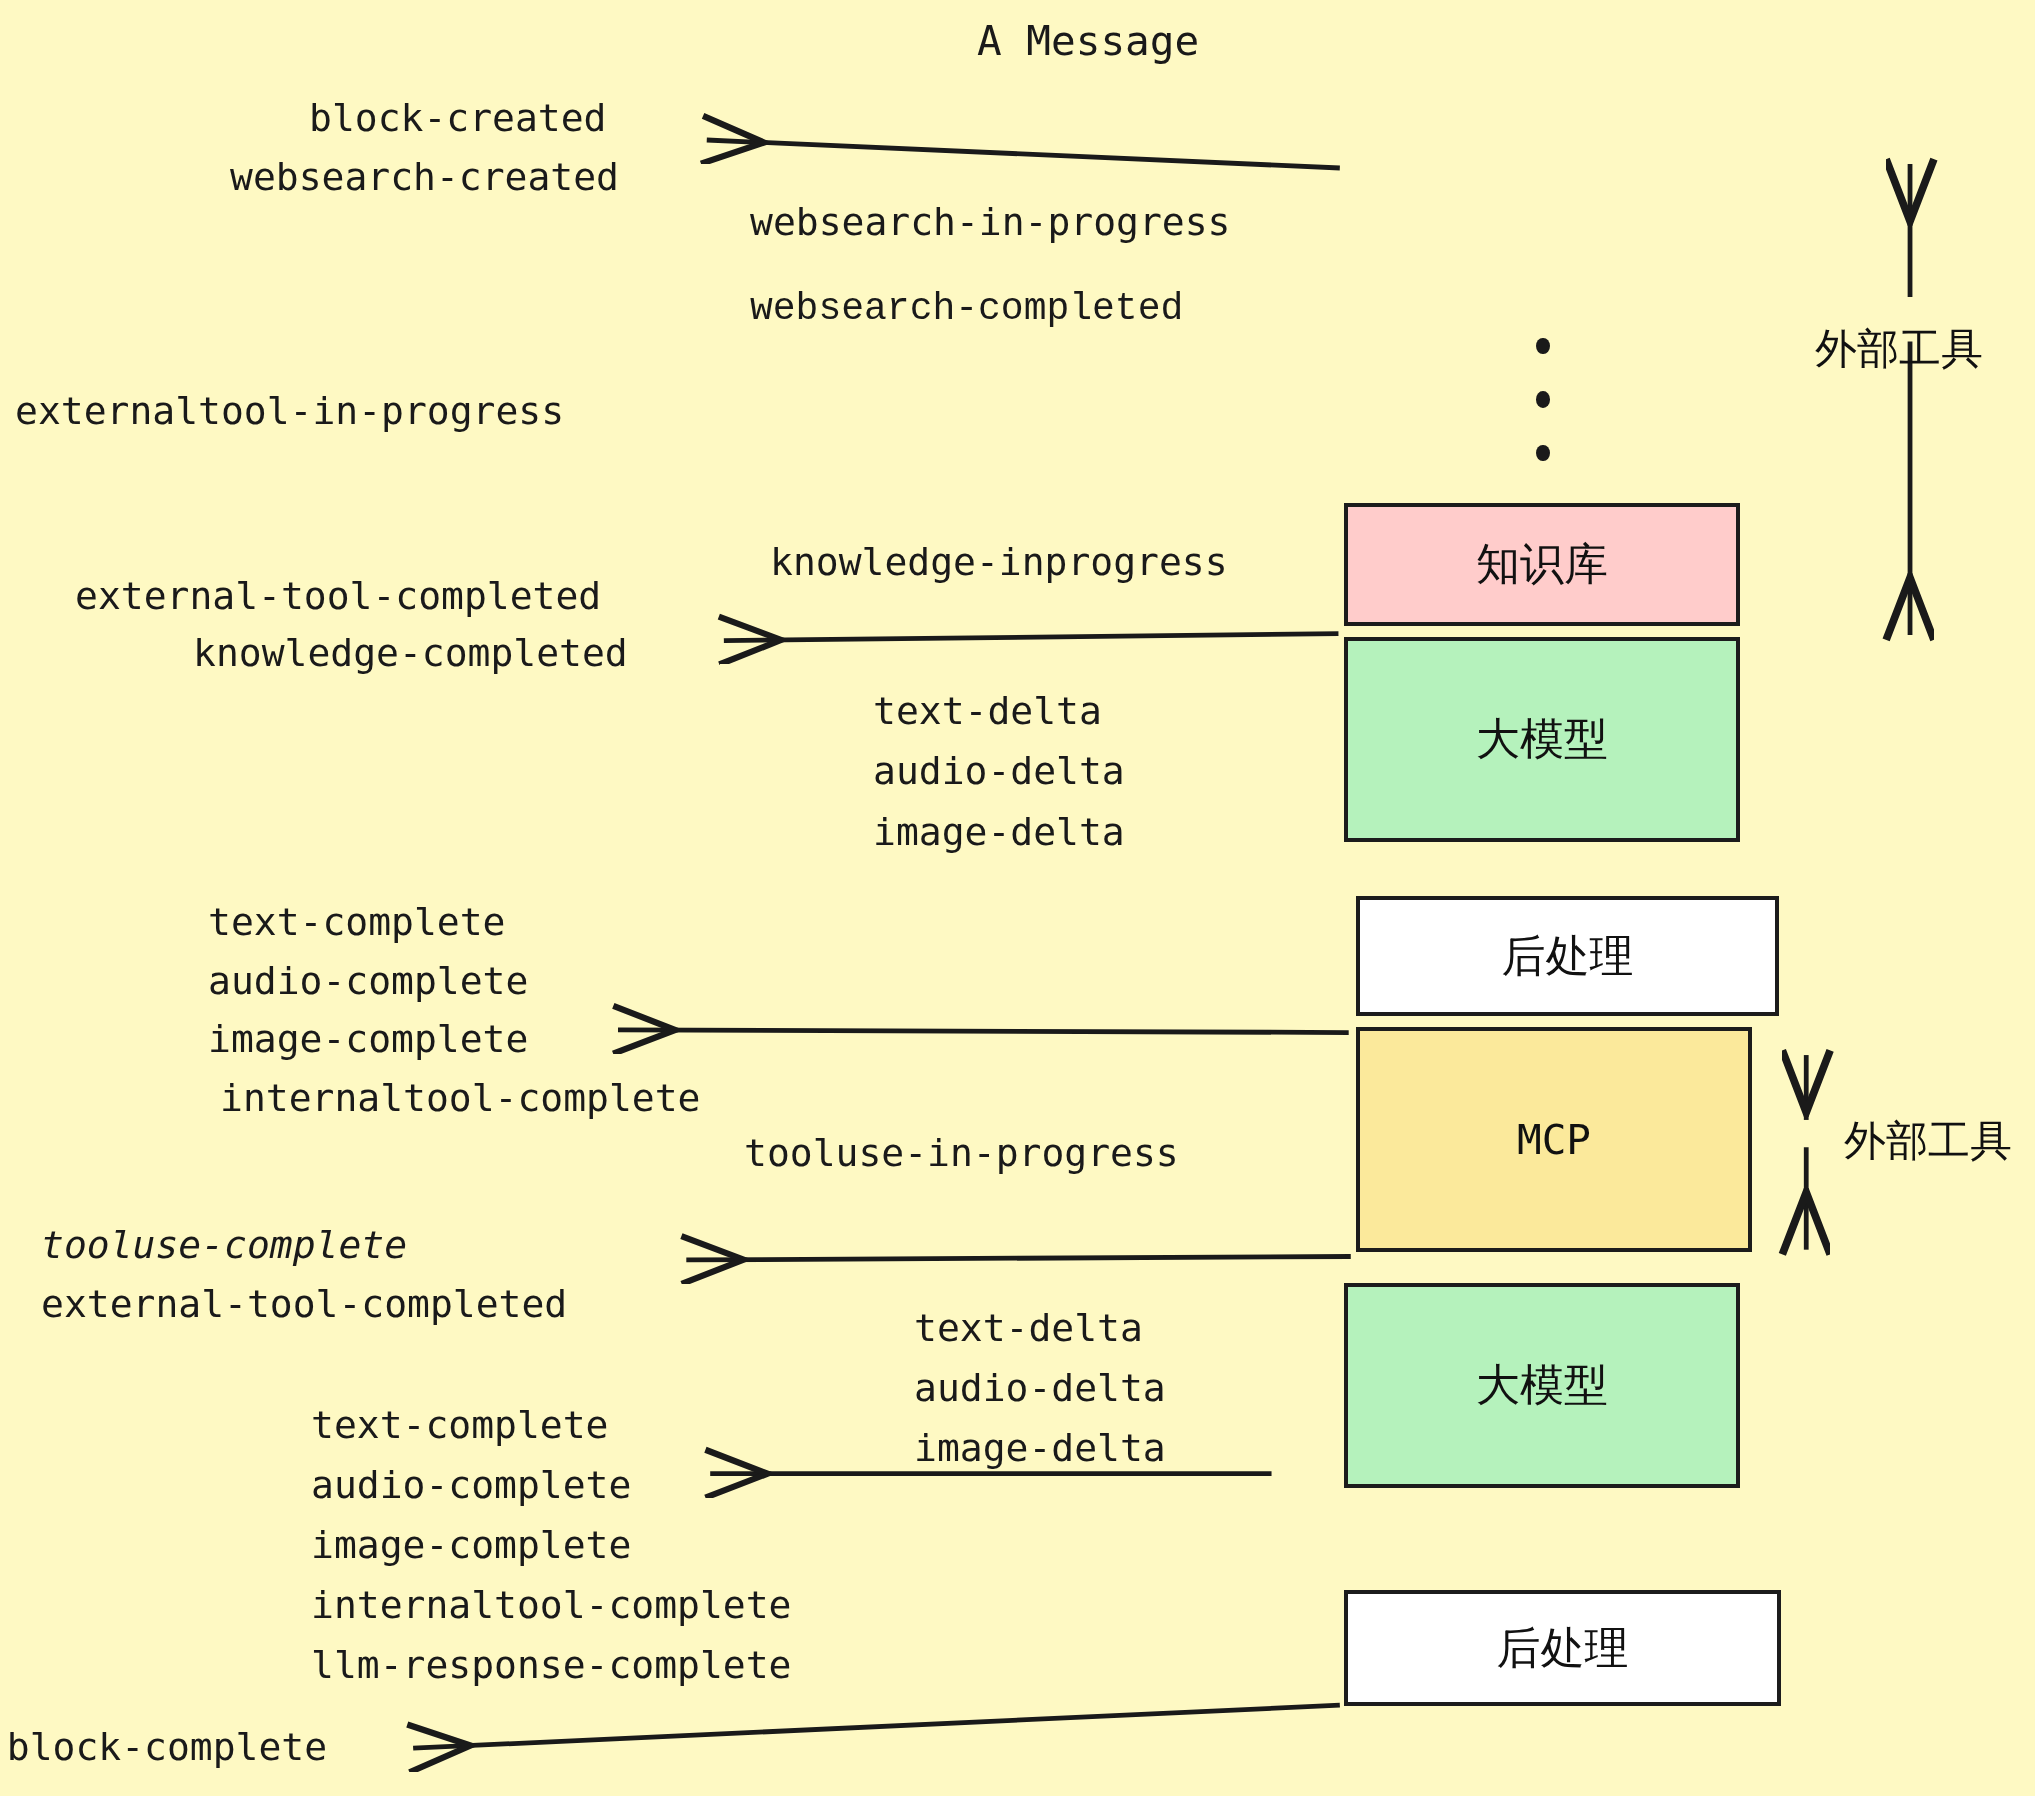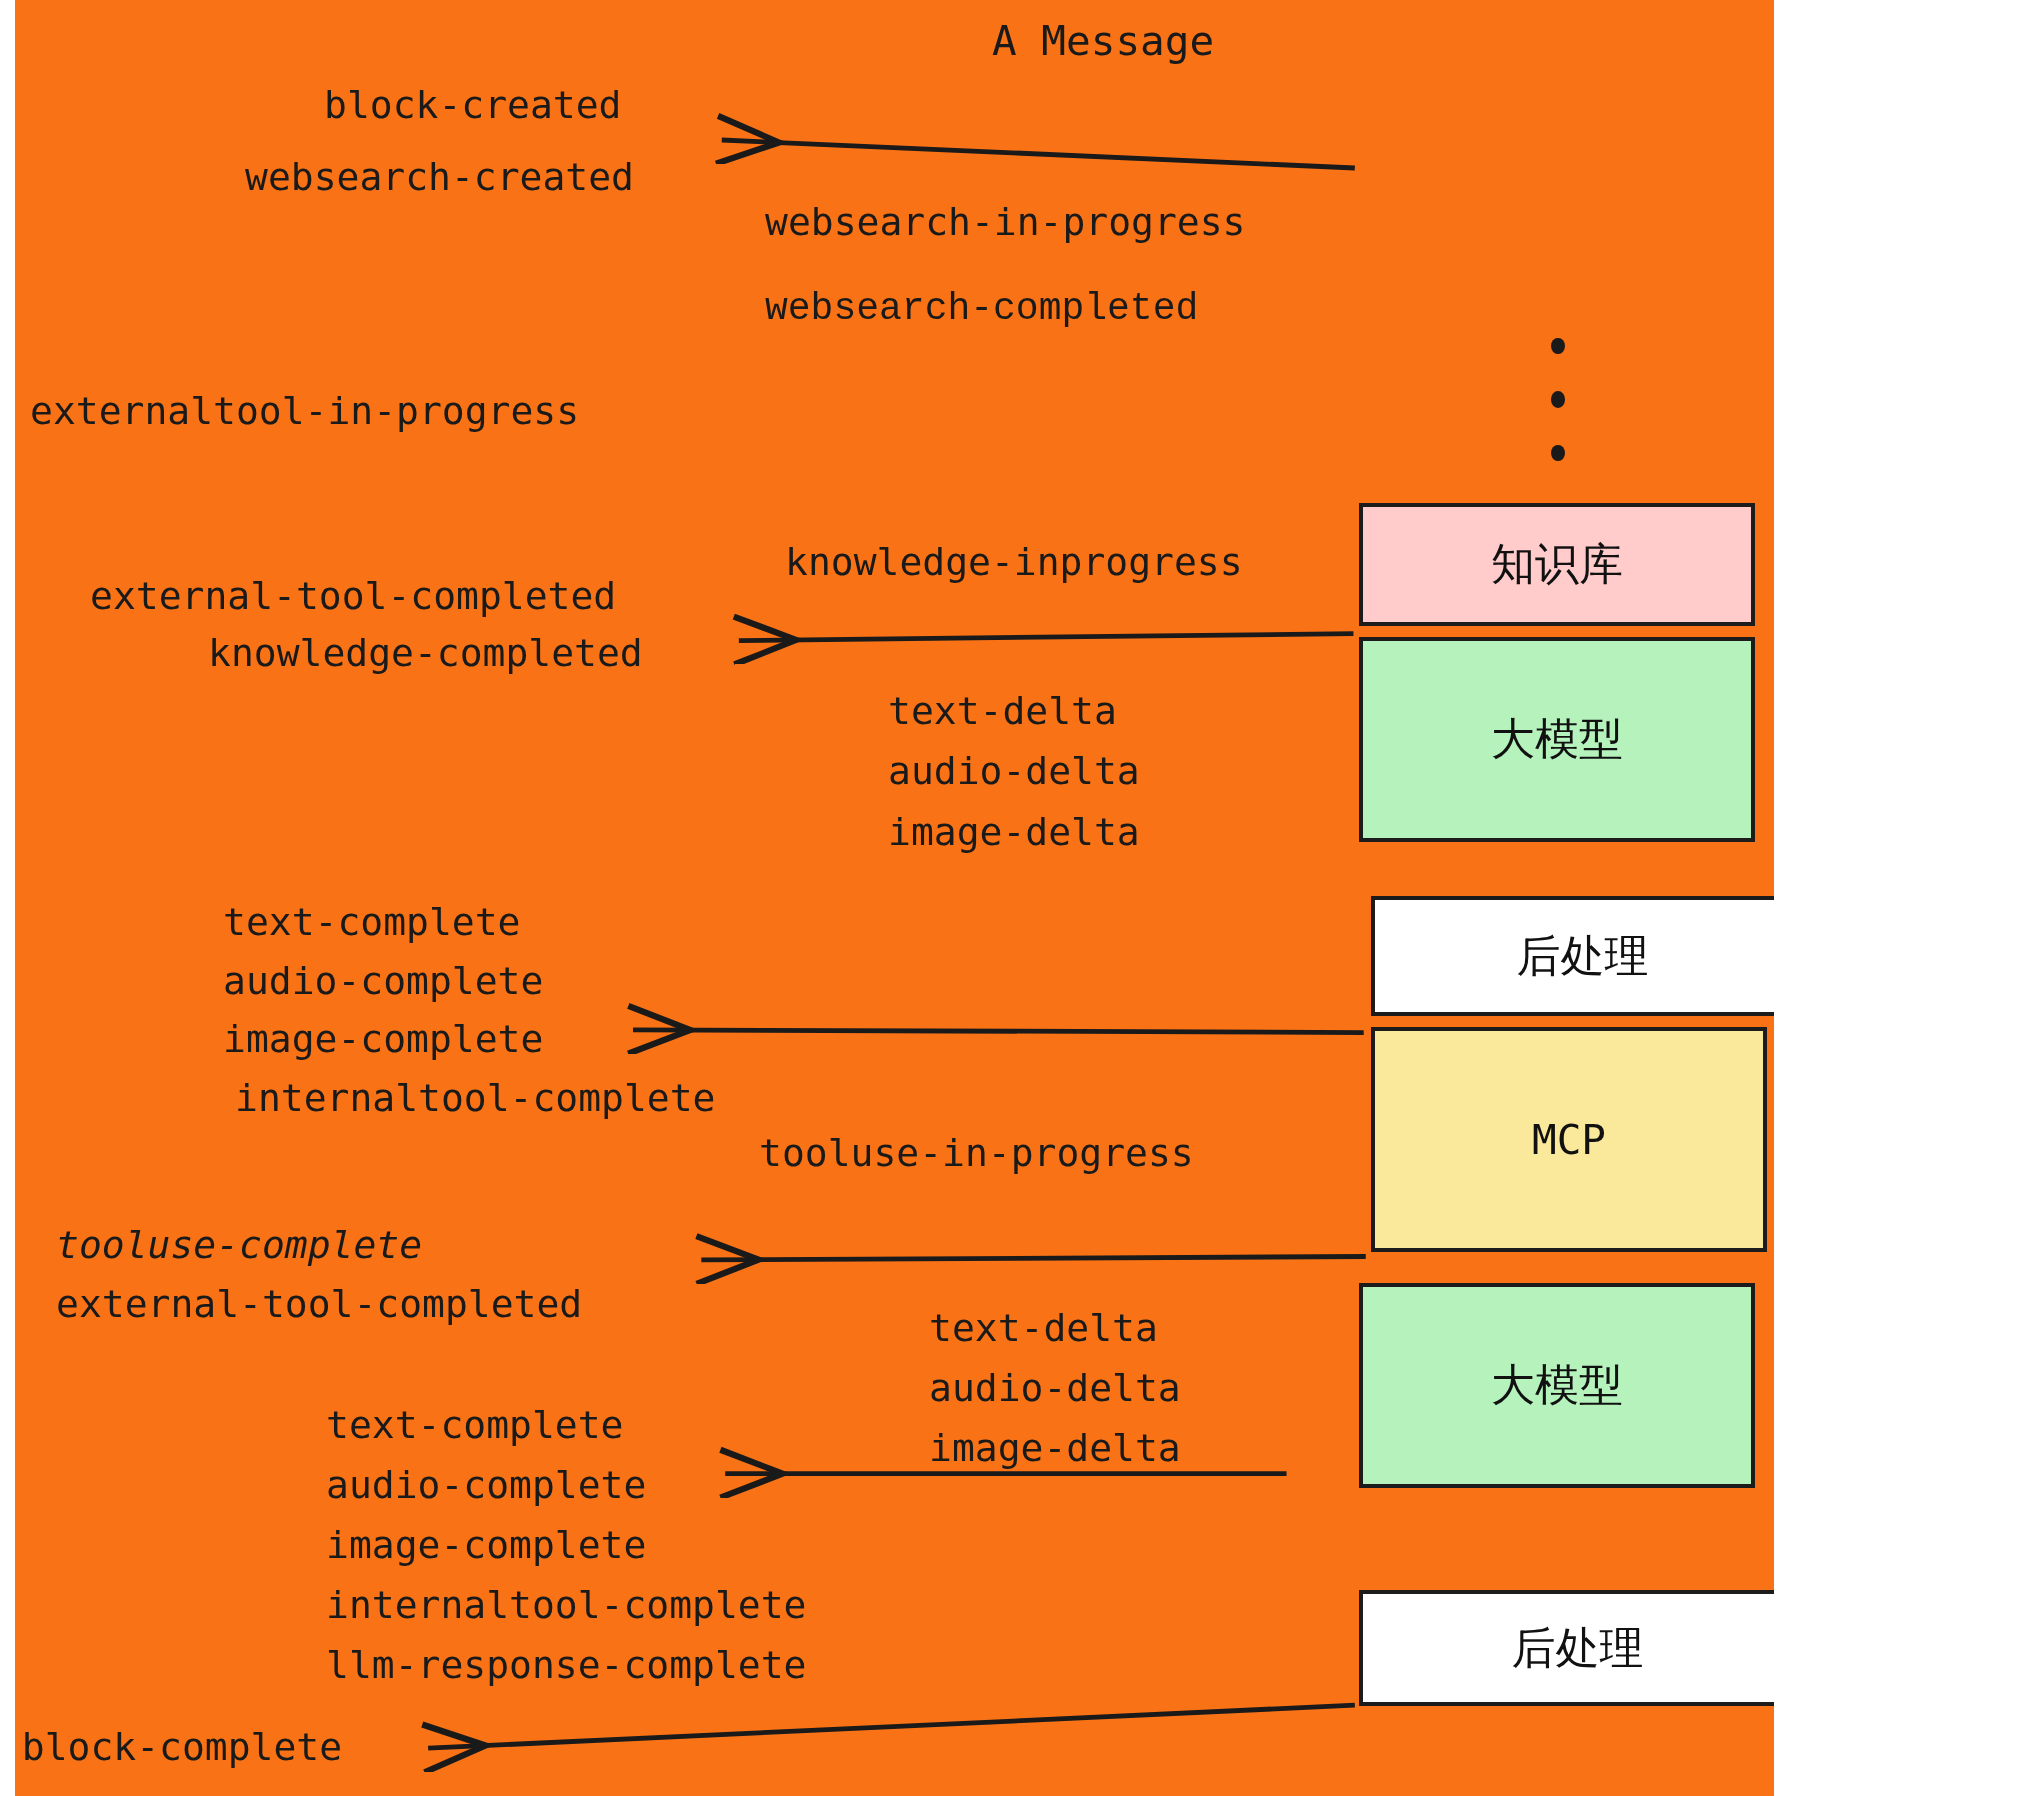--- a/index.html
+++ b/index.html
@@ -5,25 +5,24 @@
   html, body {
     margin: 0;
     padding: 0;
     background: #ffffff;
   }
   body {
     font-family: "DejaVu Sans Mono", monospace;
   }
   #canvas {
     position: relative;
-    width: 1759px;
+    width: 2035px;
     height: 1796px;
-    background: #f97316;
+    background: #fef9c3;
     overflow: hidden;
-    margin-left: 15px;
   }
   #svg-layer {
     position: absolute;
     left: 0;
     top: 0;
     width: 2035px;
     height: 1796px;
     pointer-events: none;
   }
   .evt {
@@ -111,21 +110,21 @@
 
     <line x1="2797" y1="435" x2="2797" y2="240" stroke="#1a1a1a" stroke-width="7" marker-end="url(#ah2)"></line>
     <line x1="2797" y1="500" x2="2797" y2="930" stroke="#1a1a1a" stroke-width="7" marker-end="url(#ah2)"></line>
 
     <line x1="2645" y1="1640" x2="2645" y2="1545" stroke="#1a1a1a" stroke-width="7" marker-end="url(#ah2)"></line>
     <line x1="2645" y1="1680" x2="2645" y2="1830" stroke="#1a1a1a" stroke-width="7" marker-end="url(#ah2)"></line>
   </svg>
 
   <div class="title" style="left:977px; top:17px;">A Message</div>
 
-  <div class="evt" style="left:309px; top:86px;text-align:center;">block-created</div>
+  <div class="evt" style="left:309px; top:99px;text-align:center;">block-created</div>
   <div class="evt" style="left:750px; top:203px;">websearch-in-progress</div>
 
   <div class="evt" style="left:230px; top:158px;">websearch-created</div>
   <div class="evt" style="left:750px; top:290px;font-family:Liberation Mono, monospace;">websearch-completed</div>
 
   <div class="evt" style="left:15px; top:392px;">externaltool-in-progress</div>
 
   <div class="evt" style="left:770px; top:543px;">knowledge-inprogress</div>
 
   <div class="evt" style="left:75px; top:577px;">external-tool-completed</div>

